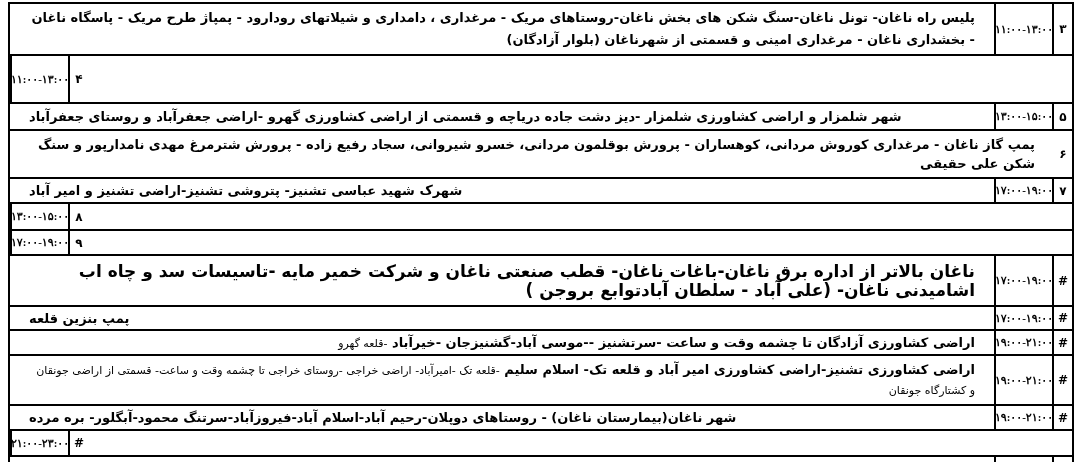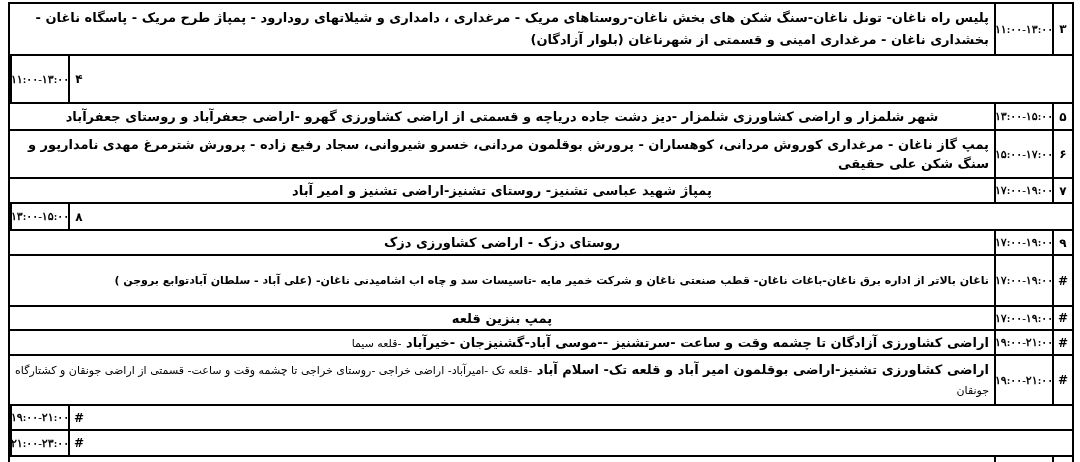--- a/index.html
+++ b/index.html
@@ -9,27 +9,27 @@
   }
   .schedule-table{
     position:absolute;left:8px;top:2px;width:1066px;
     border:2px solid #000;border-bottom:none;box-sizing:border-box;
     background:#fff;
   }
   .row{display:flex;flex-direction:row;box-sizing:border-box;border-bottom:2px solid #000;background:#fff;}
   .row.partial{border-bottom:none;}
   .cell{box-sizing:border-box;display:flex;align-items:center;min-width:0;}
   .desc{
-    flex:1;direction:rtl;padding:1px 5px;font-weight:bold;font-size:13px;line-height:19px;
+    flex:1;direction:rtl;padding:1px 19px;font-weight:bold;font-size:13px;line-height:19px;
   }
   .desc .t{width:100%;}
   .desc.right .t{text-align:right;}
-  .desc.center .t{text-align:center;}
+  .desc.center .t{text-align:left;}
   .desc.two-line .t{line-height:22px;}
-  .desc.dense{font-size:11px;}
+  .desc.dense{font-size:17px;}
   .desc-small{font-size:11px;font-weight:normal;}
   .time{
     width:60px;border-left:2px solid #000;border-right:2px solid #000;
     justify-content:center;direction:ltr;font-size:11px;font-weight:bold;white-space:nowrap;font-family:Liberation Serif, serif;
   }
   .num{width:18px;justify-content:center;direction:rtl;font-size:12px;font-weight:bold;}
 </style>
 </head>
 <body>
 
@@ -65,53 +65,47 @@
       </div>
     <div class="cell num">
         <span>۵</span>
       </div>
   </div>
 
   <div class="row" style="height:48px">
     <div class="cell desc right">
         <div class="t"><span>پمپ گاز ناغان - مرغداری کوروش مردانی، کوهساران - پرورش بوقلمون مردانی، خسرو شیروانی، سجاد رفیع زاده - پرورش شترمرغ مهدی نامدارپور و سنگ شکن علی حقیقی</span></div>
       </div>
-    <div class="cell time">
-        <span>۱۵:۰۰-۱۷:۰۰</span>
-      </div>
     <div class="cell num">
         <span>۶</span>
       </div>
   </div>
 
   <div class="row" style="height:25px">
     <div class="cell desc center">
-        <div class="t"><span>پمپاژ شهید عباسی تشنیز- روستای تشنیز-اراضی تشنیز و امیر آباد</span></div>
+        <div class="t"><span>شهرک شهید عباسی تشنیز- پتروشی تشنیز-اراضی تشنیز و امیر آباد</span></div>
       </div>
     <div class="cell time">
         <span>۱۷:۰۰-۱۹:۰۰</span>
       </div>
     <div class="cell num">
         <span>۷</span>
       </div>
   </div>
 
   <div class="row" style="height:27px">
     <div class="cell time">
         <span>۱۳:۰۰-۱۵:۰۰</span>
       </div>
     <div class="cell num">
         <span>۸</span>
       </div>
   </div>
 
   <div class="row" style="height:25px">
-    <div class="cell desc center">
-        <div class="t"><span>روستای دزک - اراضی کشاورزی دزک</span></div>
-      </div>
     <div class="cell time">
         <span>۱۷:۰۰-۱۹:۰۰</span>
       </div>
     <div class="cell num">
         <span>۹</span>
       </div>
   </div>
 
   <div class="row" style="height:51px">
     <div class="cell desc right dense">
@@ -132,43 +126,46 @@
     <div class="cell time">
         <span>۱۷:۰۰-۱۹:۰۰</span>
       </div>
     <div class="cell num">
         <span>#</span>
       </div>
   </div>
 
   <div class="row" style="height:25px">
     <div class="cell desc right">
-        <div class="t"><span>اراضی کشاورزی آزادگان تا چشمه وقت و ساعت -سرتشنیز --موسی آباد-گشنیزجان -خیرآباد </span><span class="desc-small">-قلعه سیما</span></div>
+        <div class="t"><span>اراضی کشاورزی آزادگان تا چشمه وقت و ساعت -سرتشنیز --موسی آباد-گشنیزجان -خیرآباد </span><span class="desc-small">-قلعه گهرو</span></div>
       </div>
     <div class="cell time">
         <span>۱۹:۰۰-۲۱:۰۰</span>
       </div>
     <div class="cell num">
         <span>#</span>
       </div>
   </div>
 
   <div class="row" style="height:50px">
     <div class="cell desc right">
-        <div class="t"><span>اراضی کشاورزی تشنیز-اراضی بوقلمون امیر آباد و قلعه تک- اسلام آباد </span><span class="desc-small">-قلعه تک -امیرآباد- اراضی خراجی -روستای خراجی تا چشمه وقت و ساعت- قسمتی از اراضی جونقان و کشتارگاه جونقان</span></div>
+        <div class="t"><span>اراضی کشاورزی تشنیز-اراضی کشاورزی امیر آباد و قلعه تک- اسلام سلیم </span><span class="desc-small">-قلعه تک -امیرآباد- اراضی خراجی -روستای خراجی تا چشمه وقت و ساعت- قسمتی از اراضی جونقان و کشتارگاه جونقان</span></div>
       </div>
     <div class="cell time">
         <span>۱۹:۰۰-۲۱:۰۰</span>
       </div>
     <div class="cell num">
         <span>#</span>
       </div>
   </div>
 
   <div class="row" style="height:25px">
+    <div class="cell desc center">
+        <div class="t"><span>شهر ناغان(بیمارستان ناغان) - روستاهای دوپلان-رحیم آباد-اسلام آباد-فیروزآباد-سرتنگ محمود-آبگلور- بره مرده</span></div>
+      </div>
     <div class="cell time">
         <span>۱۹:۰۰-۲۱:۰۰</span>
       </div>
     <div class="cell num">
         <span>#</span>
       </div>
   </div>
 
   <div class="row" style="height:26px">
     <div class="cell time">

